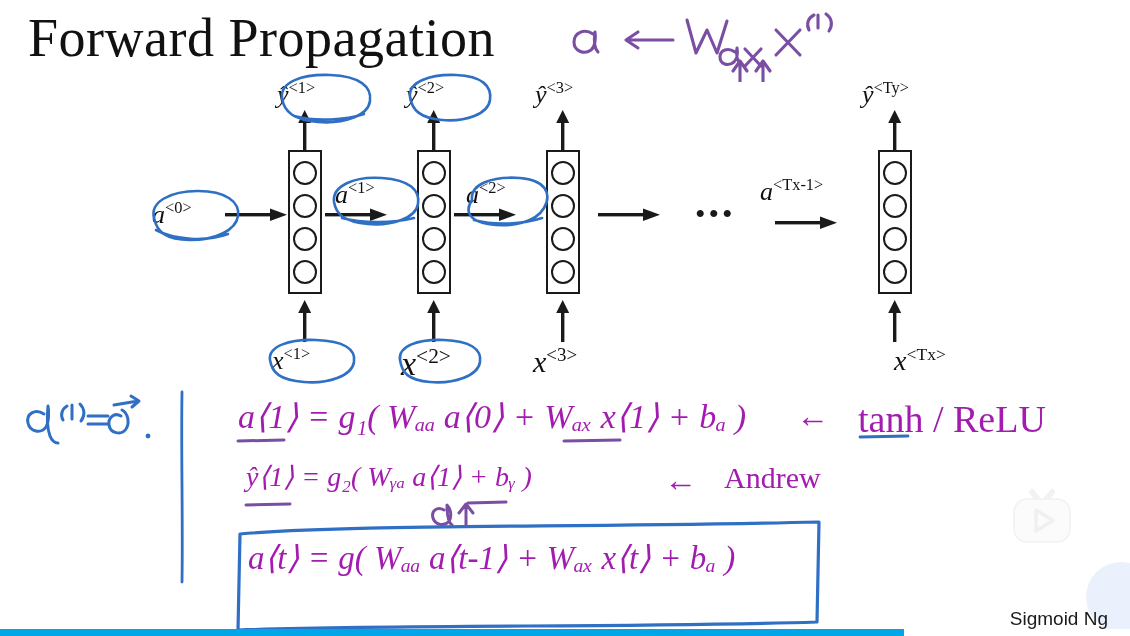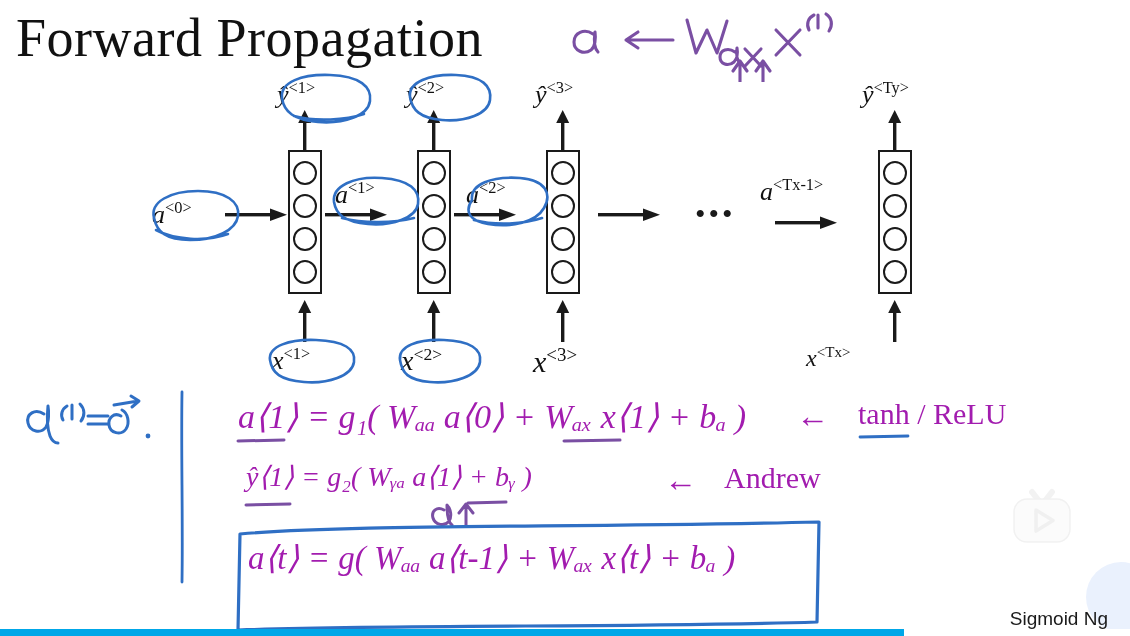--- a/index.html
+++ b/index.html
@@ -5,21 +5,21 @@
   html,body{margin:0;padding:0;background:#ffffff;}
   body{
     width:1130px;height:636px;position:relative;overflow:hidden;
     font-family:"Liberation Sans", sans-serif;
     background:#ffffff;
   }
   #slide{position:absolute;left:0;top:0;width:1130px;height:636px;overflow:hidden;background:#fff;}
 
   
   .title{
-    position:absolute;left:16px;top:8px;
+    position:absolute;left:28px;top:8px;
     font-family:"Liberation Serif", serif;
     font-size:54px;line-height:60px;color:#111;white-space:nowrap;
     letter-spacing:.5px;
   }
 
   
   .mathlbl{
     position:absolute;
     font-family:"Liberation Serif", serif;
     color:#111;white-space:nowrap;
@@ -237,27 +237,27 @@
   <div class="mathlbl" style="left:535px;top:78px;font-size:26px;">
     <i>ŷ</i><sup>&lt;3&gt;</sup>
   </div>
   <div class="mathlbl" style="left:862px;top:78px;font-size:26px;">
     <i>ŷ</i><sup>&lt;Ty&gt;</sup>
   </div>
 
   <div class="mathlbl" style="left:272px;top:344px;font-size:26px;">
     <i>x</i><sup>&lt;1&gt;</sup>
   </div>
-  <div class="mathlbl" style="left:401px;top:344px;font-size:28px;">
+  <div class="mathlbl" style="left:401px;top:344px;font-size:34px;">
     <i>x</i><sup>&lt;2&gt;</sup>
   </div>
   <div class="mathlbl" style="left:533px;top:344px;font-size:30px;">
     <i>x</i><sup>&lt;3&gt;</sup>
   </div>
-  <div class="mathlbl" style="left:806px;top:344px;font-size:24px;">
+  <div class="mathlbl" style="left:894px;top:344px;font-size:28px;">
     <i>x</i><sup>&lt;Tx&gt;</sup>
   </div>
 
   <div class="mathlbl" style="left:152px;top:198px;font-size:26px;">
     <i>a</i><sup>&lt;0&gt;</sup>
   </div>
   <div class="mathlbl" style="left:335px;top:178px;font-size:26px;">
     <i>a</i><sup>&lt;1&gt;</sup>
   </div>
   <div class="mathlbl" style="left:466px;top:178px;font-size:26px;">
@@ -327,21 +327,21 @@
     <svg width="60" height="10" viewBox="0 0 60 10">
         <path d="M2 5 L48 4" stroke="#7a4fa3" stroke-width="3" stroke-linecap="round" fill="none"></path>
       </svg>
   </div>
   <div class="ink" style="left:562px;top:432px;width:70px;height:10px;">
     <svg width="70" height="10" viewBox="0 0 70 10">
         <path d="M2 5 L58 4" stroke="#7a4fa3" stroke-width="3" stroke-linecap="round" fill="none"></path>
       </svg>
   </div>
   <div class="handtext blue" style="left:796px;top:398px;font-size:33px;">←</div>
-  <div class="handtext blue" style="left:858px;top:397px;font-size:30px;font-style:normal;">tanh / ReLU</div>
+  <div class="handtext blue" style="left:858px;top:397px;font-size:38px;font-style:normal;">tanh / ReLU</div>
   <div class="ink" style="left:858px;top:428px;width:60px;height:10px;">
     <svg width="60" height="10" viewBox="0 0 60 10">
         <path d="M2 5 L50 4" stroke="#2f6fc4" stroke-width="2.8" stroke-linecap="round" fill="none"></path>
       </svg>
   </div>
 
   <div class="handtext blue" style="left:246px;top:460px;font-size:28px;">ŷ⟨1⟩ = g₂( Wᵧₐ a⟨1⟩ + bᵧ )</div>
   <div class="ink" style="left:244px;top:496px;width:56px;height:10px;">
     <svg width="56" height="10" viewBox="0 0 56 10">
         <path d="M2 5 L46 4" stroke="#7a4fa3" stroke-width="3" stroke-linecap="round" fill="none"></path>

